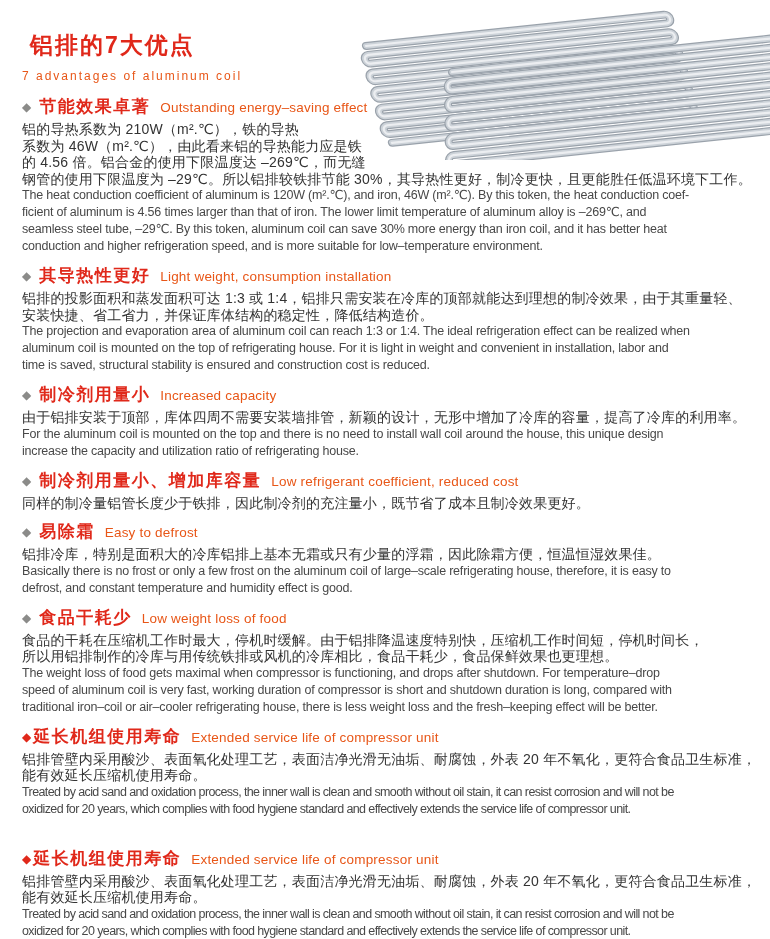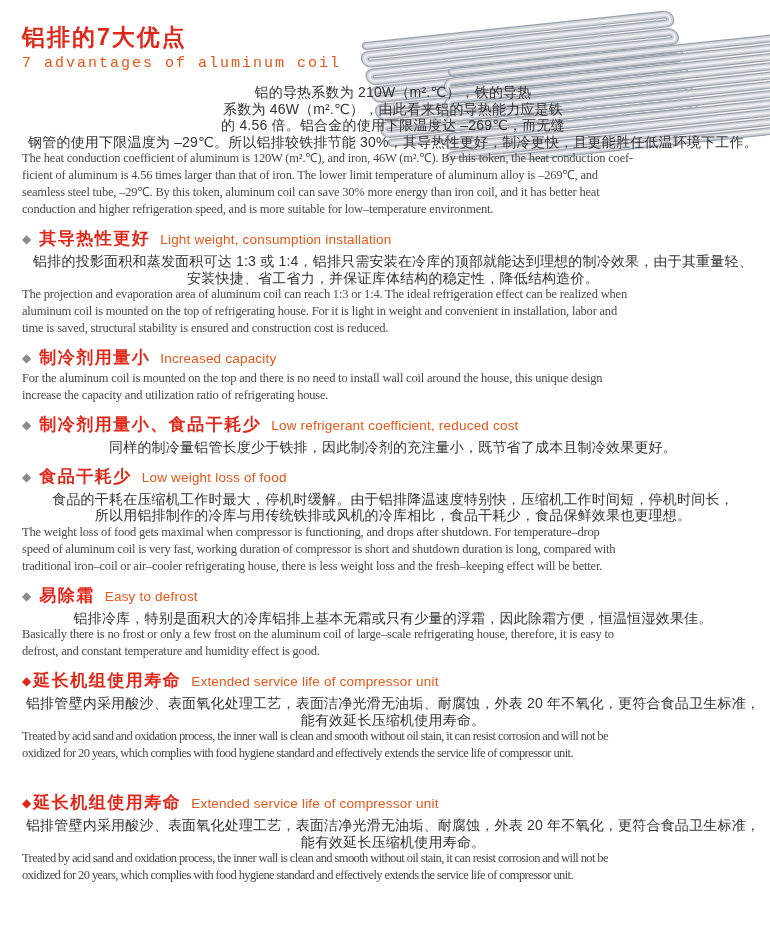--- a/index.html
+++ b/index.html
@@ -12,42 +12,42 @@
   *{box-sizing:border-box;}
   html,body{margin:0;padding:0;}
   body{
     width:770px;height:939px;
     background:#ffffff;
     font-family:"Liberation Sans","DejaVu Sans",sans-serif;
     position:relative;overflow:hidden;
   }
   .content{padding:24px 6px 0 22px;position:relative;z-index:2;}
   .page-title{
-    margin:0;font-size:23px;font-weight:bold;
+    margin:8px;font-size:23px;font-weight:bold;
     color:var(--accent-red);letter-spacing:2px;line-height:26px;
   }
   .page-subtitle{
-    margin-top:4px;font-size:15px;color:var(--accent-orange);
-    letter-spacing:2px;line-height:20px;font-family:Liberation Mono, monospace;
+    margin-top:4px;font-size:12px;color:var(--accent-orange);
+    letter-spacing:2px;line-height:20px;
   }
   .section{margin-top:10px;}
   .heading{font-size:17px;line-height:21px;white-space:nowrap;}
   .bullet{
     color:var(--bullet-gray);font-size:12px;margin-right:8px;
     display:inline-block;transform:translateY(-1px);
   }
   .h-zh{color:var(--accent-red);font-weight:bold;letter-spacing:1.5px;}
   .h-en{color:var(--accent-orange);font-size:13.5px;margin-left:10px;letter-spacing:0.2px;}
   .body-zh{
     margin:2px 0 0;font-size:14px;line-height:16.5px;
-    color:var(--body-dark);white-space:pre-line;letter-spacing:0.2px;text-align:center;
+    color:var(--body-dark);white-space:pre-line;letter-spacing:0.2px;
   }
   .body-en{
     margin:0;font-size:12.5px;line-height:17px;
-    color:var(--body-gray);white-space:pre-line;letter-spacing:-0.2px;font-family:Liberation Serif, serif;
+    color:var(--body-gray);white-space:pre-line;letter-spacing:-0.2px;
   }
   
   .section:nth-of-type(7) .bullet,
   .section:nth-of-type(8) .bullet{color:var(--accent-red);margin-right:2px;}
   .section:nth-of-type(7) .body-en,
   .section:nth-of-type(8) .body-en{letter-spacing:-0.6px;}
   .section:nth-of-type(8){margin-top:30px;}
 
   .coil-photo{
     position:absolute;top:0;right:0;width:418px;height:160px;
@@ -77,20 +77,23 @@
 </div>
 
 <div class="content">
   <header>
     <h1 class="page-title">铝排的7大优点</h1>
     <div class="page-subtitle">7 advantages of aluminum coil</div>
   </header>
 
   <main id="sections">
   <section class="section">
+    <div class="heading">
+      <span class="bullet">◆</span><span class="h-zh">节能效果卓著</span><span class="h-en">Outstanding energy–saving effect</span>
+    </div>
     <p class="body-zh">铝的导热系数为 210W（m².℃），铁的导热
 系数为 46W（m².℃），由此看来铝的导热能力应是铁
 的 4.56 倍。铝合金的使用下限温度达 –269℃，而无缝
 钢管的使用下限温度为 –29℃。所以铝排较铁排节能 30%，其导热性更好，制冷更快，且更能胜任低温环境下工作。</p>
     <p class="body-en">The heat conduction coefficient of aluminum is 120W (m².℃), and iron, 46W (m².℃). By this token, the heat conduction coef-
 ficient of aluminum is 4.56 times larger than that of iron. The lower limit temperature of aluminum alloy is –269℃, and
 seamless steel tube, –29℃. By this token, aluminum coil can save 30% more energy than iron coil, and it has better heat
 conduction and higher refrigeration speed, and is more suitable for low–temperature environment.</p>
   </section>
 
@@ -102,49 +105,50 @@
 安装快捷、省工省力，并保证库体结构的稳定性，降低结构造价。</p>
     <p class="body-en">The projection and evaporation area of aluminum coil can reach 1:3 or 1:4. The ideal refrigeration effect can be realized when
 aluminum coil is mounted on the top of refrigerating house. For it is light in weight and convenient in installation, labor and
 time is saved, structural stability is ensured and construction cost is reduced.</p>
   </section>
 
   <section class="section">
     <div class="heading">
       <span class="bullet">◆</span><span class="h-zh">制冷剂用量小</span><span class="h-en">Increased capacity</span>
     </div>
+    <p class="body-zh">由于铝排安装于顶部，库体四周不需要安装墙排管，新颖的设计，无形中增加了冷库的容量，提高了冷库的利用率。</p>
     <p class="body-en">For the aluminum coil is mounted on the top and there is no need to install wall coil around the house, this unique design
 increase the capacity and utilization ratio of refrigerating house.</p>
   </section>
 
   <section class="section">
     <div class="heading">
-      <span class="bullet">◆</span><span class="h-zh">制冷剂用量小、食品干耗少</span><span class="h-en">Low refrigerant coefficient, reduced cost</span>
+      <span class="bullet">◆</span><span class="h-zh">制冷剂用量小、增加库容量</span><span class="h-en">Low refrigerant coefficient, reduced cost</span>
     </div>
     <p class="body-zh">同样的制冷量铝管长度少于铁排，因此制冷剂的充注量小，既节省了成本且制冷效果更好。</p>
+  </section>
+
+  <section class="section">
+    <div class="heading">
+      <span class="bullet">◆</span><span class="h-zh">易除霜</span><span class="h-en">Easy to defrost</span>
+    </div>
+    <p class="body-zh">铝排冷库，特别是面积大的冷库铝排上基本无霜或只有少量的浮霜，因此除霜方便，恒温恒湿效果佳。</p>
+    <p class="body-en">Basically there is no frost or only a few frost on the aluminum coil of large–scale refrigerating house, therefore, it is easy to
+defrost, and constant temperature and humidity effect is good.</p>
   </section>
 
   <section class="section">
     <div class="heading">
       <span class="bullet">◆</span><span class="h-zh">食品干耗少</span><span class="h-en">Low weight loss of food</span>
     </div>
     <p class="body-zh">食品的干耗在压缩机工作时最大，停机时缓解。由于铝排降温速度特别快，压缩机工作时间短，停机时间长，
 所以用铝排制作的冷库与用传统铁排或风机的冷库相比，食品干耗少，食品保鲜效果也更理想。</p>
     <p class="body-en">The weight loss of food gets maximal when compressor is functioning, and drops after shutdown. For temperature–drop
 speed of aluminum coil is very fast, working duration of compressor is short and shutdown duration is long, compared with
 traditional iron–coil or air–cooler refrigerating house, there is less weight loss and the fresh–keeping effect will be better.</p>
-  </section>
-
-  <section class="section">
-    <div class="heading">
-      <span class="bullet">◆</span><span class="h-zh">易除霜</span><span class="h-en">Easy to defrost</span>
-    </div>
-    <p class="body-zh">铝排冷库，特别是面积大的冷库铝排上基本无霜或只有少量的浮霜，因此除霜方便，恒温恒湿效果佳。</p>
-    <p class="body-en">Basically there is no frost or only a few frost on the aluminum coil of large–scale refrigerating house, therefore, it is easy to
-defrost, and constant temperature and humidity effect is good.</p>
   </section>
 
   <section class="section">
     <div class="heading">
       <span class="bullet">◆</span><span class="h-zh">延长机组使用寿命</span><span class="h-en">Extended service life of compressor unit</span>
     </div>
     <p class="body-zh">铝排管壁内采用酸沙、表面氧化处理工艺，表面洁净光滑无油垢、耐腐蚀，外表 20 年不氧化，更符合食品卫生标准，
 能有效延长压缩机使用寿命。</p>
     <p class="body-en">Treated by acid sand and oxidation process, the inner wall is clean and smooth without oil stain, it can resist corrosion and will not be
 oxidized for 20 years, which complies with food hygiene standard and effectively extends the service life of compressor unit.</p>

